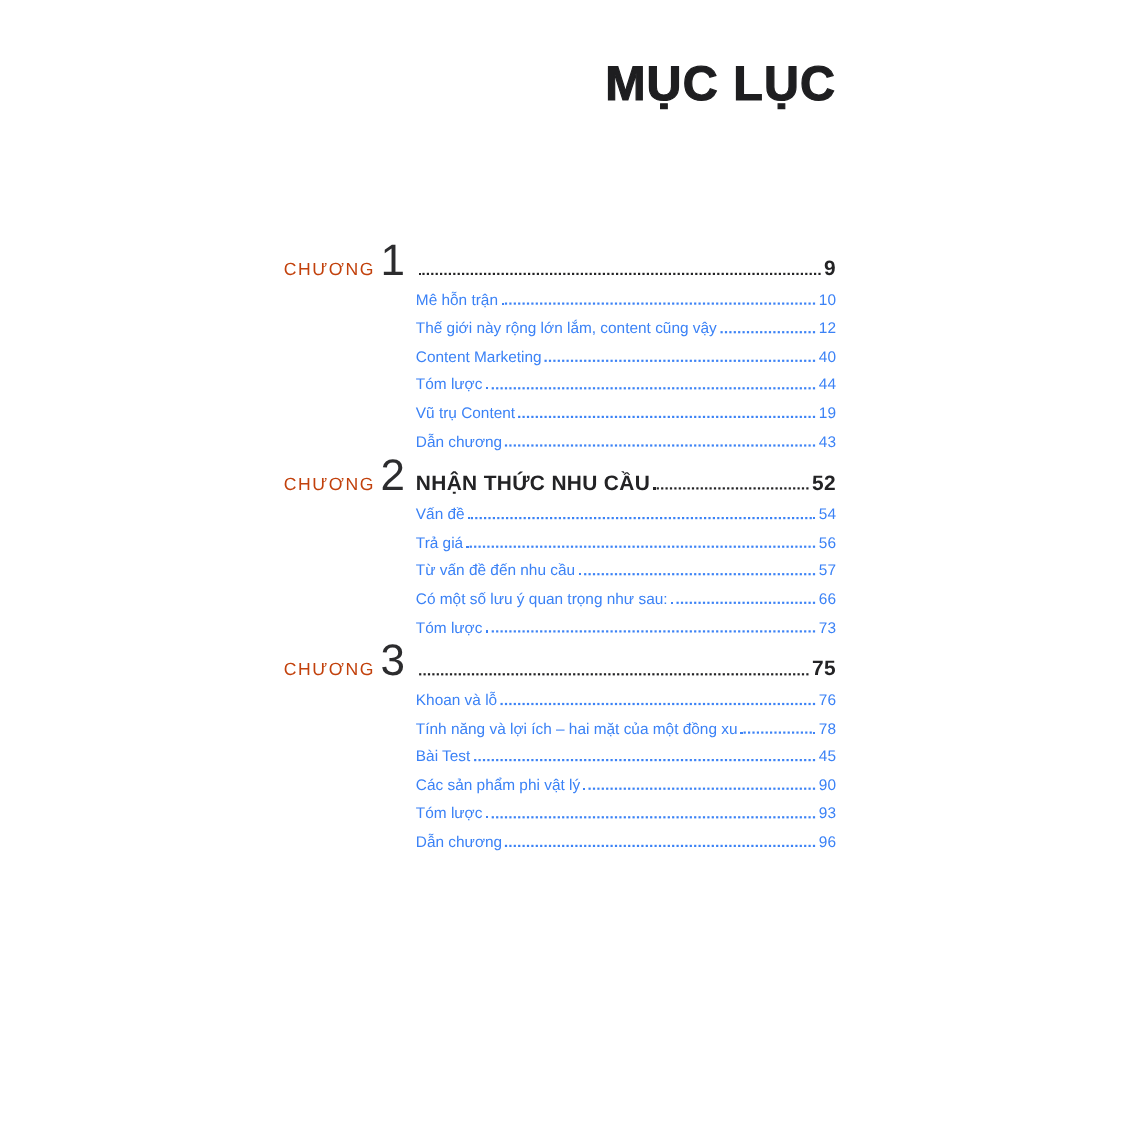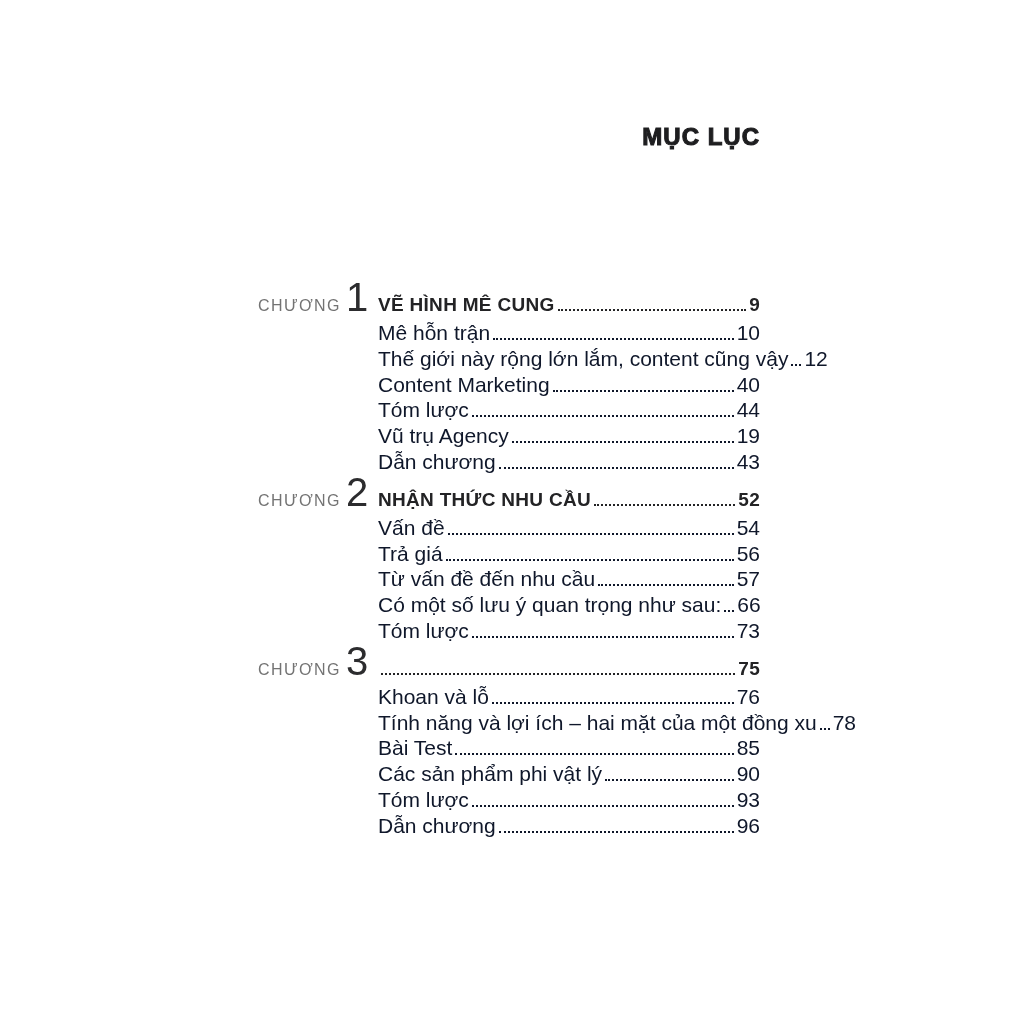--- a/index.html
+++ b/index.html
@@ -15,23 +15,23 @@
     font-family: "Liberation Sans", "DejaVu Sans", sans-serif;
   }
   .content {
     position: absolute;
     left: 258px;
     top: 0;
     width: 502px;
   }
   .page-title {
     margin: 0;
-    padding-top: 116px;
+    padding-top: 56px;
     text-align: right;
-    font-size: 24px;
+    font-size: 44px;
     line-height: 42px;
     font-weight: 800;
     letter-spacing: 1px;
     color: #1e1e20;
     -webkit-text-stroke: 1.1px #1e1e20;
   }
   .toc {
     margin-top: 132px;
   }
   .chapter {
@@ -46,43 +46,43 @@
     left: 0;
     top: -13px;
     display: flex;
     align-items: baseline;
     gap: 5px;
     white-space: nowrap;
   }
   .chapter-word {
     font-size: 16px;
     letter-spacing: 1.4px;
-    color: #737373;
+    color: #c2410c;
   }
   .chapter-number {
     font-size: 40px;
     line-height: 40px;
     font-weight: 400;
     color: #2c2c2e;
   }
   .toc-row {
     display: flex;
     align-items: baseline;
   }
   .heading-row {
     font-size: 19px;
     line-height: 30px;
     font-weight: 700;
     letter-spacing: 0.3px;
     color: #232325;
   }
   .entry-row {
-    font-size: 21px;
+    font-size: 14px;
     line-height: 25.8px;
-    color: #0f172a;
+    color: #3b82f6;
   }
   .row-text {
     white-space: nowrap;
   }
   .dots {
     flex: 1;
     min-width: 10px;
     margin: 0 3px;
     border-bottom: 2px dotted currentColor;
   }
@@ -99,21 +99,20 @@
 <div class="content">
   <h1 class="page-title">MỤC LỤC</h1>
   <div class="toc" id="toc">
   <section class="chapter">
     <div class="chapter-label">
       <span class="chapter-word">CHƯƠNG</span>
       <span class="chapter-number">1</span>
     </div>
     <div class="chapter-body">
       <div class="toc-row heading-row">
-        <span class="row-text">VẼ HÌNH MÊ CUNG</span>
         <span class="dots"></span>
         <span class="row-page">9</span>
       </div>
       <div class="entries">
   <div class="toc-row entry-row">
     <span class="row-text">Mê hỗn trận</span>
     <span class="dots"></span>
     <span class="row-page">10</span>
   </div>
 
@@ -129,21 +128,21 @@
     <span class="row-page">40</span>
   </div>
 
   <div class="toc-row entry-row">
     <span class="row-text">Tóm lược</span>
     <span class="dots"></span>
     <span class="row-page">44</span>
   </div>
 
   <div class="toc-row entry-row">
-    <span class="row-text">Vũ trụ Agency</span>
+    <span class="row-text">Vũ trụ Content</span>
     <span class="dots"></span>
     <span class="row-page">19</span>
   </div>
 
   <div class="toc-row entry-row">
     <span class="row-text">Dẫn chương</span>
     <span class="dots"></span>
     <span class="row-page">43</span>
   </div>
 </div>
@@ -216,21 +215,21 @@
   <div class="toc-row entry-row">
     <span class="row-text">Tính năng và lợi ích – hai mặt của một đồng xu</span>
     <span class="dots"></span>
     <span class="row-page">78</span>
   </div>
 
 
   <div class="toc-row entry-row">
     <span class="row-text">Bài Test</span>
     <span class="dots"></span>
-    <span class="row-page">85</span>
+    <span class="row-page">45</span>
   </div>
 
 
   <div class="toc-row entry-row">
     <span class="row-text">Các sản phẩm phi vật lý</span>
     <span class="dots"></span>
     <span class="row-page">90</span>
   </div>
 
   <div class="toc-row entry-row">

